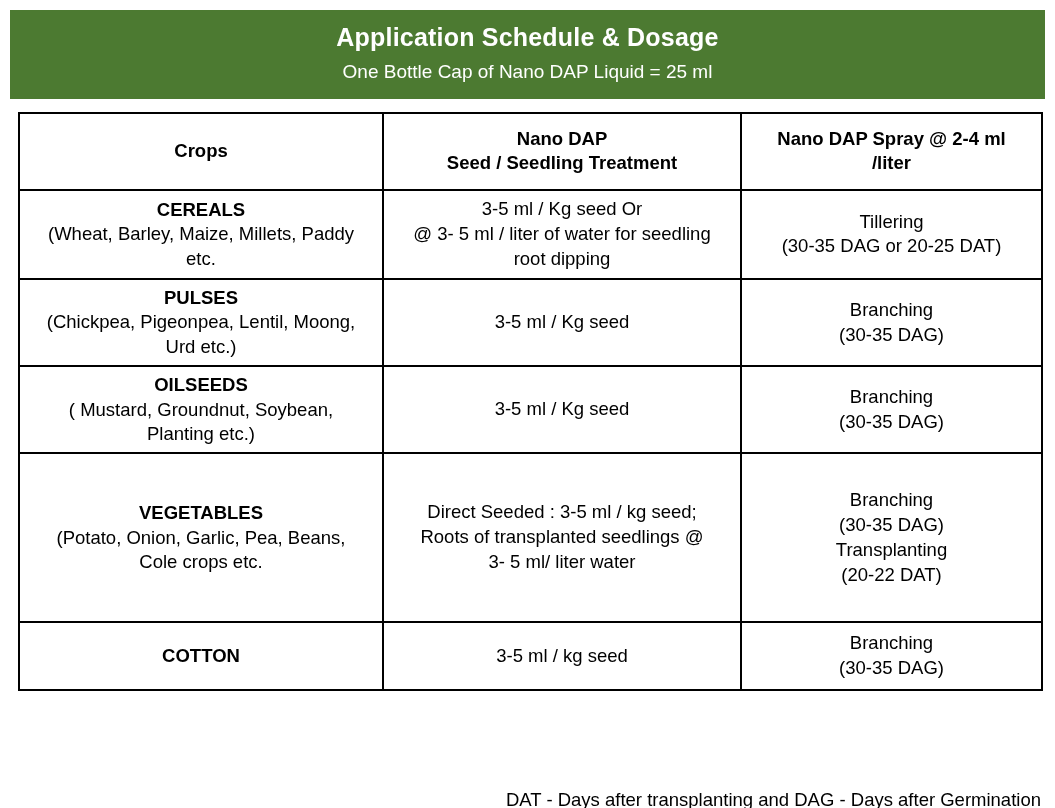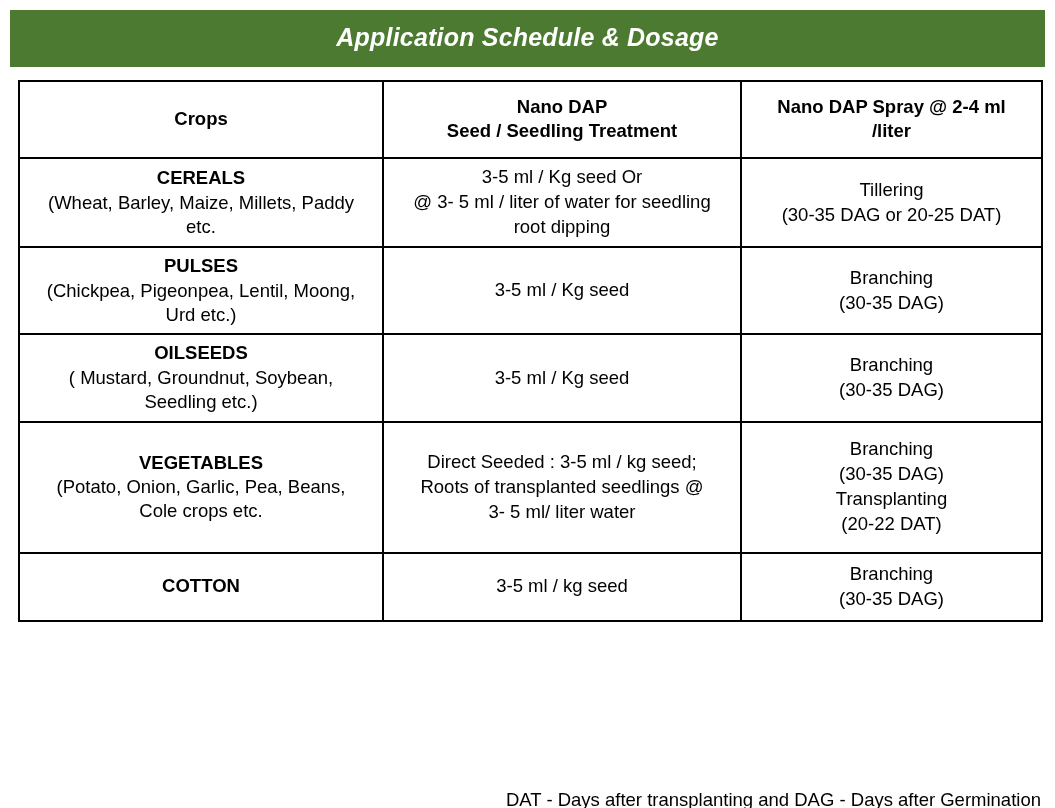--- a/index.html
+++ b/index.html
@@ -20,21 +20,20 @@
     position: relative;
     box-sizing: border-box;
   }
   .banner {
     margin: 10px 10px 0 10px;
     background: #4c7a31;
     color: #ffffff;
     text-align: center;
     padding: 12px 10px 14px 10px;
     box-sizing: border-box;
-    font-style: italic;
   }
   .banner-title {
     font-size: 25px;
     font-weight: bold;
     line-height: 1.25;
     letter-spacing: 0.2px;
   }
   .banner-sub {
     font-size: 19px;
     font-weight: normal;
@@ -95,20 +94,21 @@
     line-height: 1.3;
   }
 </style>
 </head>
 <body>
 
 <div class="page">
 
   <div class="banner">
     <div class="banner-title">Application Schedule &amp; Dosage</div>
+    <div class="banner-sub">One Bottle Cap of Nano DAP Liquid = 25 ml</div>
   </div>
 
   <div class="table-wrap">
     <table class="sched">
       <colgroup>
         <col class="col-crops">
         <col class="col-seed">
         <col class="col-spray">
       </colgroup>
       <thead>
@@ -157,32 +157,32 @@
           <td class="spray-cell">
             <span class="ln">Branching</span>
             <span class="ln">(30-35 DAG)</span>
           </td>
         </tr>
 
         <tr style="height:86px;">
           <td class="crop-cell">
             <span class="crop-name">OILSEEDS</span>
             <span class="crop-detail">( Mustard, Groundnut, Soybean,</span>
-            <span class="crop-detail">Seedling etc.)</span>
+            <span class="crop-detail">Planting etc.)</span>
           </td>
           <td class="dose-cell">
             <span class="ln">3-5 ml / Kg seed</span>
           </td>
           <td class="spray-cell">
             <span class="ln">Branching</span>
             <span class="ln">(30-35 DAG)</span>
           </td>
         </tr>
 
-        <tr style="height:131px;">
+        <tr style="height:169px;">
           <td class="crop-cell">
             <span class="crop-name">VEGETABLES</span>
             <span class="crop-detail">(Potato, Onion, Garlic, Pea, Beans,</span>
             <span class="crop-detail">Cole crops etc.</span>
           </td>
           <td class="dose-cell">
             <span class="ln">Direct Seeded : 3-5 ml / kg seed;</span>
             <span class="ln">Roots of transplanted seedlings @</span>
             <span class="ln">3- 5 ml/ liter water</span>
           </td>

